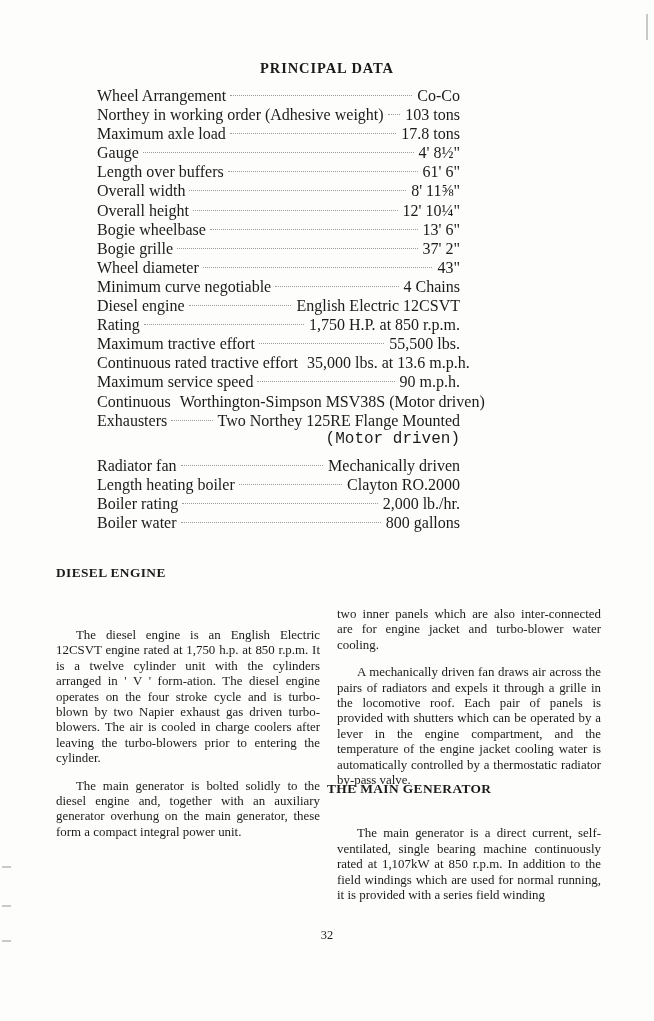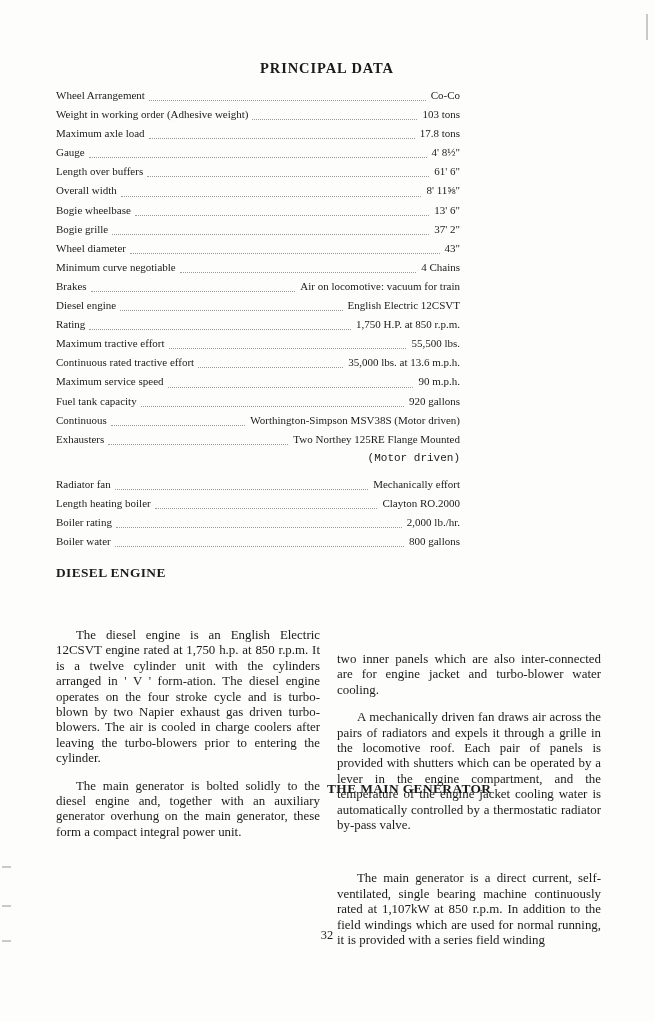--- a/index.html
+++ b/index.html
@@ -45,24 +45,25 @@
   }
 
   .spec-table {
     position: absolute;
     left: 56px;
     top: 86px;
     width: 404px;
   }
   .spec-row {
     display: flex;
-    align-items: flex-end;
-    font-size: 11px;
+    align-items: flex-start;
+    font-size: 16px;
     line-height: 19.1px;
     white-space: nowrap;
+    margin-left: 41px;
   }
   .spec-label {
     flex: 0 0 auto;
     padding-right: 4px;
   }
   .spec-dots {
     flex: 1 1 auto;
     overflow: hidden;
     position: relative;
     height: 14px;
@@ -99,21 +100,21 @@
   .col {
     position: absolute;
     width: 264px;
     font-size: 12.9px;
     line-height: 15.4px;
     text-align: justify;
     text-justify: inter-word;
     margin-top: 48px;
   }
   #col-left { left: 56px; top: 580px; }
-  #col-right { left: 337px; top: 604px; }
+  #col-right { left: 337px; top: 559px; }
   .col p {
     margin: 0 0 12px 0;
     text-indent: 20px;
   }
   .col p.noindent { text-indent: 0; }
   .col p.last { margin-bottom: 0; }
   .gap-head { height: 26px; }
 
   .page-number {
     position: absolute;
@@ -137,21 +138,21 @@
 
   <div class="spec-table">
 
     <div class="spec-row">
       <span class="spec-label">Wheel  Arrangement</span>
       <span class="spec-dots"></span>
       <span class="spec-value">Co-Co</span>
     </div>
 
     <div class="spec-row">
-      <span class="spec-label">Weight in working order (Adhesive weight)</span>
+      <span class="spec-label">Northey in working order (Adhesive weight)</span>
       <span class="spec-dots"></span>
       <span class="spec-value">103   tons</span>
     </div>
 
     <div class="spec-row">
       <span class="spec-label">Maximum  axle  load</span>
       <span class="spec-dots"></span>
       <span class="spec-value">17.8  tons</span>
     </div>
 
@@ -166,20 +167,25 @@
       <span class="spec-dots"></span>
       <span class="spec-value">61'    6"</span>
     </div>
 
     <div class="spec-row">
       <span class="spec-label">Overall  width</span>
       <span class="spec-dots"></span>
       <span class="spec-value">8'   11⅝"</span>
     </div>
 
+    <div class="spec-row">
+      <span class="spec-label">Overall  height</span>
+      <span class="spec-dots"></span>
+      <span class="spec-value">12'   10¼"</span>
+    </div>
 
     <div class="spec-row">
       <span class="spec-label">Bogie  wheelbase</span>
       <span class="spec-dots"></span>
       <span class="spec-value">13'    6"</span>
     </div>
 
     <div class="spec-row">
       <span class="spec-label">Bogie  grille</span>
       <span class="spec-dots"></span>
@@ -191,25 +197,20 @@
       <span class="spec-dots"></span>
       <span class="spec-value">43"</span>
     </div>
 
     <div class="spec-row">
       <span class="spec-label">Minimum  curve  negotiable</span>
       <span class="spec-dots"></span>
       <span class="spec-value">4  Chains</span>
     </div>
 
-    <div class="spec-row">
-      <span class="spec-label">Brakes</span>
-      <span class="spec-dots"></span>
-      <span class="spec-value">Air on locomotive: vacuum for train</span>
-    </div>
 
     <div class="spec-row">
       <span class="spec-label">Diesel  engine</span>
       <span class="spec-dots"></span>
       <span class="spec-value">English Electric 12CSVT</span>
     </div>
 
     <div class="spec-row">
       <span class="spec-label">Rating</span>
       <span class="spec-dots"></span>
@@ -227,25 +228,20 @@
       <span class="spec-dots"></span>
       <span class="spec-value">35,000 lbs. at 13.6 m.p.h.</span>
     </div>
 
     <div class="spec-row">
       <span class="spec-label">Maximum  service  speed</span>
       <span class="spec-dots"></span>
       <span class="spec-value">90   m.p.h.</span>
     </div>
 
-    <div class="spec-row">
-      <span class="spec-label">Fuel  tank  capacity</span>
-      <span class="spec-dots"></span>
-      <span class="spec-value">920  gallons</span>
-    </div>
 
     <div class="spec-row">
       <span class="spec-label">Continuous</span>
       <span class="spec-dots"></span>
       <span class="spec-value">Worthington-Simpson MSV38S (Motor driven)</span>
     </div>
 
     <div class="spec-row">
       <span class="spec-label">Exhausters</span>
       <span class="spec-dots"></span>
@@ -254,21 +250,21 @@
 
     <div class="spec-row cont">
       <span class="spec-value">(Motor driven)</span>
     </div>
 
     <div class="spec-gap"></div>
 
     <div class="spec-row">
       <span class="spec-label">Radiator  fan</span>
       <span class="spec-dots"></span>
-      <span class="spec-value">Mechanically  effort</span>
+      <span class="spec-value">Mechanically  driven</span>
     </div>
 
     <div class="spec-row">
       <span class="spec-label">Length  heating  boiler</span>
       <span class="spec-dots"></span>
       <span class="spec-value">Clayton  RO.2000</span>
     </div>
 
     <div class="spec-row">
       <span class="spec-label">Boiler  rating</span>

